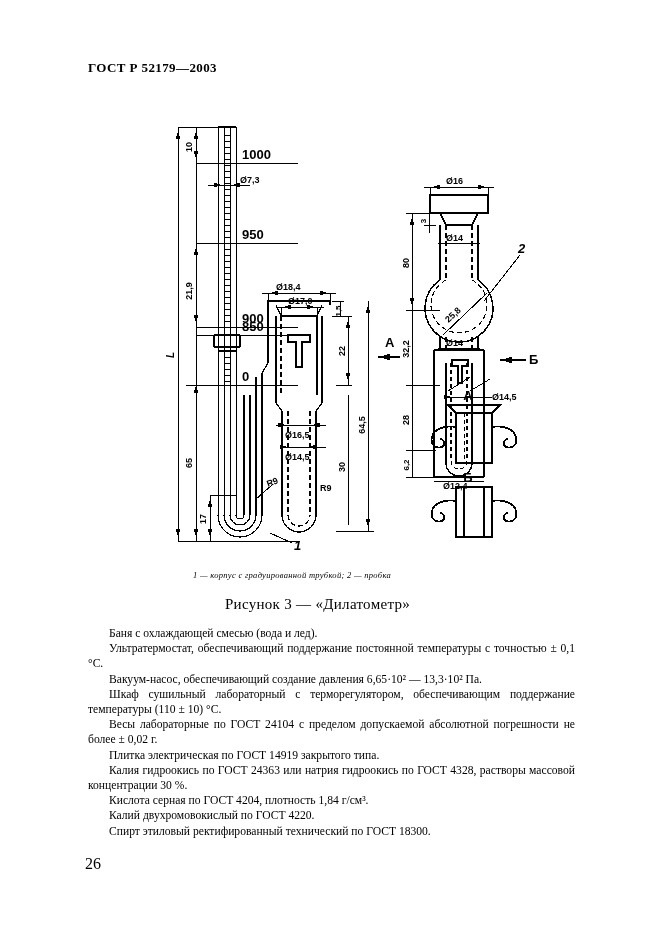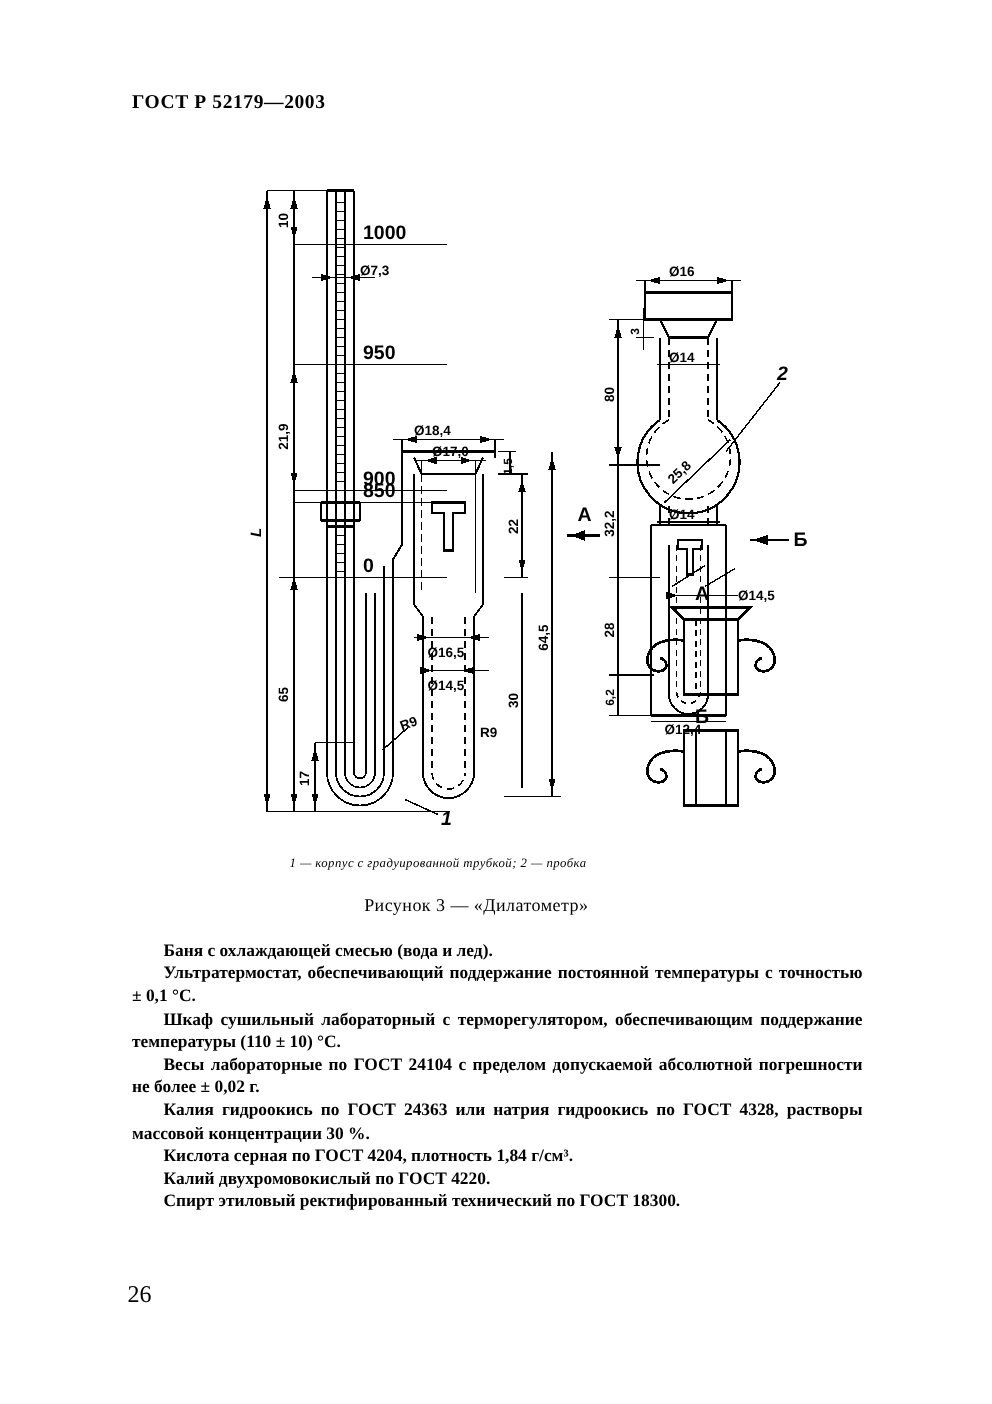--- a/index.html
+++ b/index.html
@@ -23,29 +23,29 @@
   
   .figure{position:absolute;left:0;top:95px;width:584px;height:470px;}
   svg.drw{position:absolute;left:0;top:0;}
 
   .cap1{
     position:absolute;left:0;top:570px;width:584px;text-align:center;
     font-size:8.5px;font-style:italic;letter-spacing:.3px;
   }
   .cap2{
     position:absolute;left:0;top:596px;width:635px;text-align:center;
-    font-size:12px;letter-spacing:.3px;
+    font-size:15px;letter-spacing:.3px;
   }
 
   
   .body{
     position:absolute;left:88px;top:626px;width:487px;
     font-size:11.6px;line-height:15.2px;text-align:justify;
   }
-  .body p{margin:0;text-indent:21px;font-weight:bold;}
+  .body p{margin:0;text-indent:21px;}
 
   .pageno{
     position:absolute;left:85px;top:855px;
     font-size:16px;
   }
 
   
   svg text{font-family:"Liberation Sans", sans-serif;font-weight:bold;}
 </style>
 </head>
@@ -358,22 +358,24 @@
       </g>
     </svg>
   </div>
 
   <div class="cap1">1 — корпус с градуированной трубкой; 2 — пробка</div>
   <div class="cap2">Рисунок 3 — «Дилатометр»</div>
 
   <div class="body">
     <p>Баня с охлаждающей смесью (вода и лед).</p>
     <p>Ультратермостат, обеспечивающий поддержание постоянной температуры с точностью ± 0,1 °С.</p>
+    <p>Вакуум-насос, обеспечивающий создание давления 6,65·10² — 13,3·10² Па.</p>
     <p>Шкаф сушильный лабораторный с терморегулятором, обеспечивающим поддержание температуры (110 ± 10) °С.</p>
     <p>Весы лабораторные по ГОСТ 24104 с пределом допускаемой абсолютной погрешности не более ± 0,02 г.</p>
+    <p>Плитка электрическая по ГОСТ 14919 закрытого типа.</p>
     <p>Калия гидроокись по ГОСТ 24363 или натрия гидроокись по ГОСТ 4328, растворы массовой концентрации 30 %.</p>
     <p>Кислота серная по ГОСТ 4204, плотность 1,84 г/см³.</p>
     <p>Калий двухромовокислый по ГОСТ 4220.</p>
     <p>Спирт этиловый ректифированный технический по ГОСТ 18300.</p>
   </div>
 
   <div class="pageno">26</div>
 </div>
 
 </body></html>

